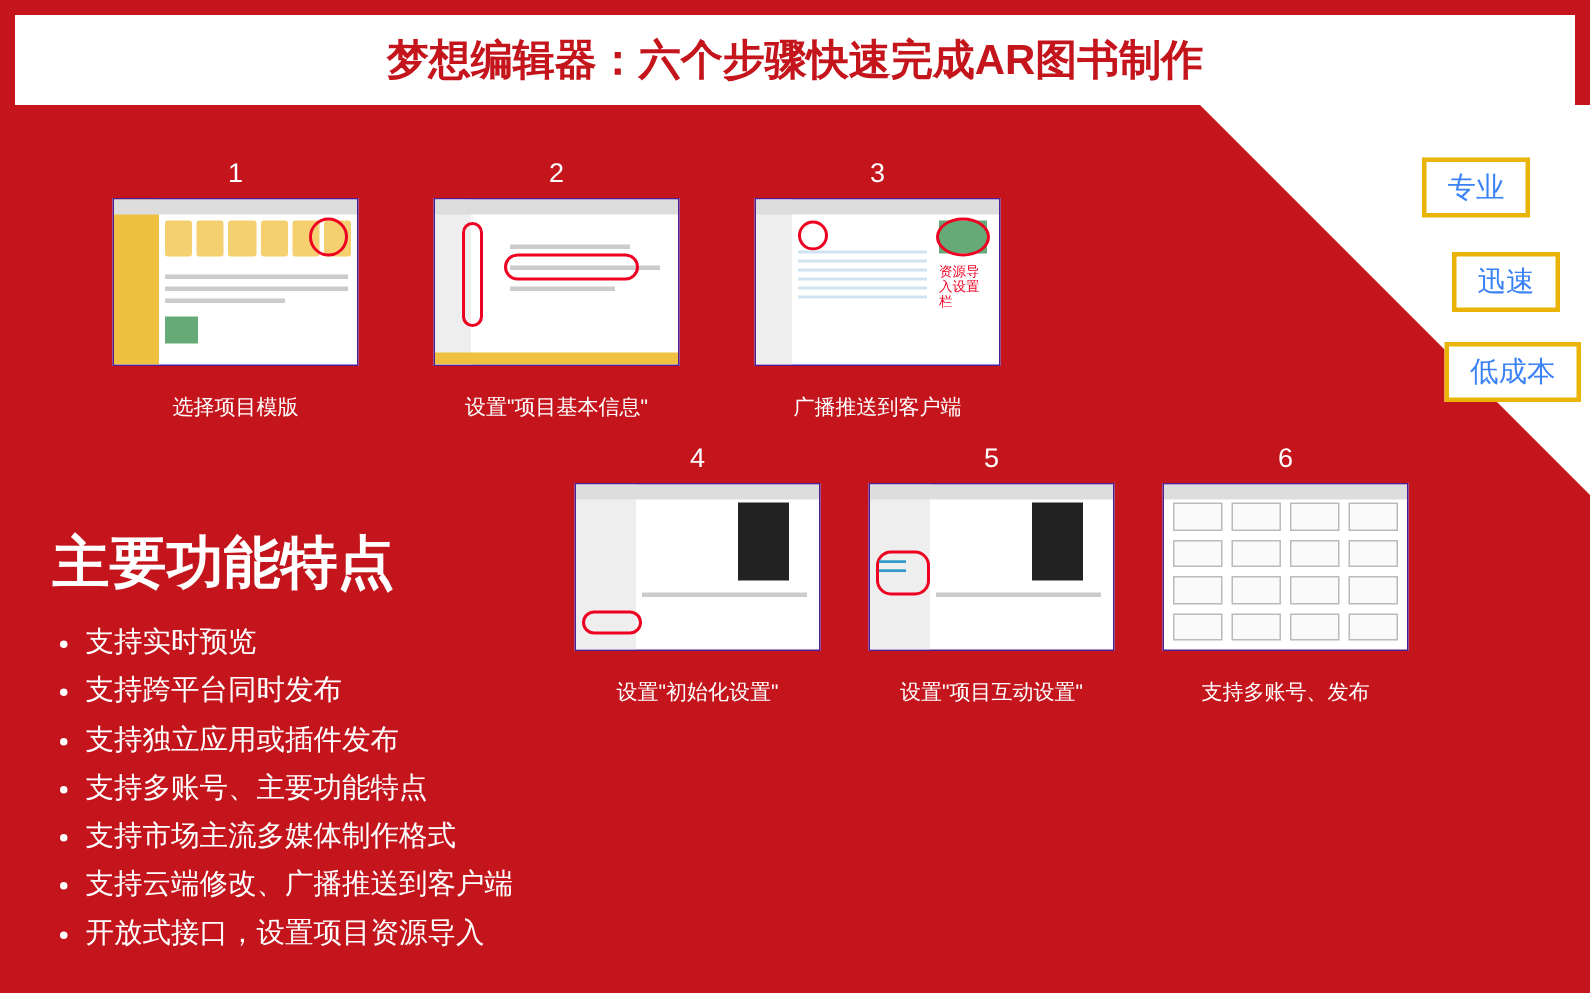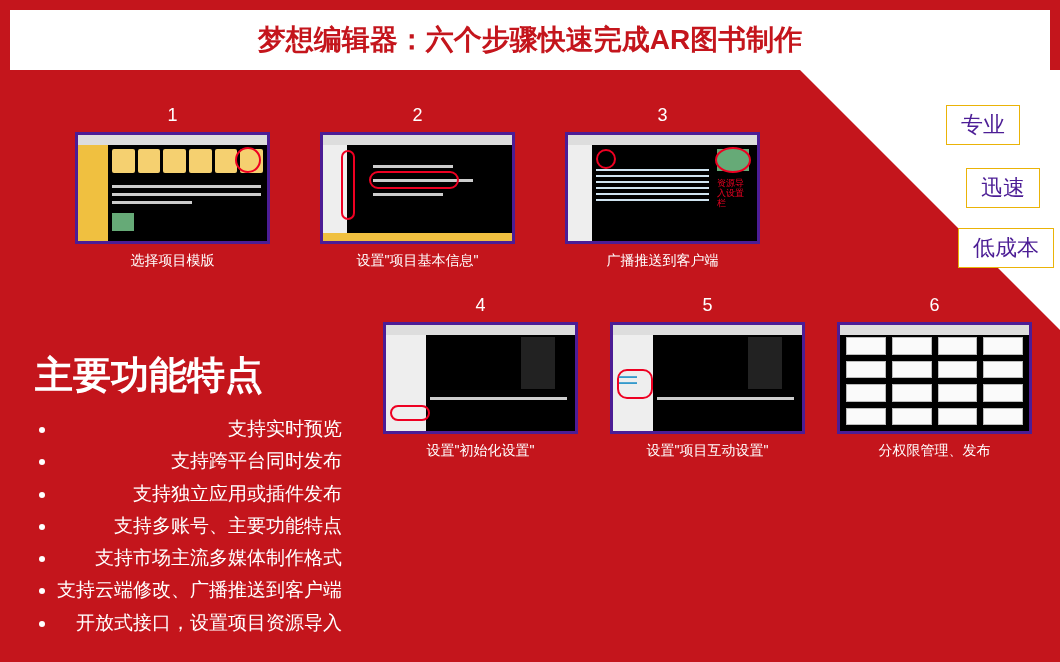--- a/index.html
+++ b/index.html
@@ -29,24 +29,24 @@
     top: 70px;
     right: 0;
     width: 0;
     height: 0;
     border-left: 260px solid transparent;
     border-top: 260px solid #fff;
   }
   .tag {
     position: absolute;
     background: #fff;
-    border: 1px solid #eab308;
+    border: 3px solid #eab308;
     padding: 4px 14px;
-    font-size: 22px;
-    color: #4c1d95;
+    font-size: 19px;
+    color: #3b82f6;
   }
   .tag1 { top: 105px; right: 40px; }
   .tag2 { top: 168px; right: 20px; }
   .tag3 { top: 228px; right: 6px; }
 
   .steps-row1 {
     position: absolute;
     top: 105px;
     left: 75px;
     display: flex;
@@ -61,30 +61,30 @@
   }
   .step {
     text-align: center;
     color: #fff;
   }
   .step-num {
     font-size: 18px;
     margin-bottom: 6px;
   }
   .shot {
-    width: 195px;
+    width: 164px;
     height: 112px;
-    background: #000000;
-    border: 3px solid #4c1d95;
+    background: #ffffff;
+    border: 1px solid #4c1d95;
     position: relative;
     overflow: hidden;
   }
   .step-caption {
     font-size: 14px;
-    margin-top: 8px;
+    margin-top: 19px;
   }
 
   
   .sidebar-y { position:absolute; left:0; top:0; bottom:0; width:30px; background:#f0c040; }
   .sidebar-w { position:absolute; left:0; top:0; bottom:0; width:24px; background:#eee; }
   .topbar { position:absolute; left:0; right:0; top:0; height:10px; background:#ddd; }
   .circle-mark { position:absolute; border:2px solid #e02; border-radius:50%; }
   .row-y { position:absolute; left:34px; right:4px; top:14px; height:24px; display:flex; gap:3px; }
   .row-y div { flex:1; background:#f5d070; border-radius:2px; }
   .line { position:absolute; background:#ccc; height:3px; }
@@ -102,21 +102,20 @@
     color: #fff;
   }
   .features h2 {
     font-size: 38px;
     font-weight: bold;
     margin-bottom: 12px;
   }
   .features ul {
     list-style: disc;
     padding-left: 22px;
-    text-align: right;
   }
   .features li {
     font-size: 19px;
     line-height: 1.7;
   }
 </style>
 </head>
 <body>
 
 <div class="title-bar">
@@ -236,21 +235,21 @@
         <div></div>
           <div></div>
           <div></div>
           <div></div>
         <div></div>
           <div></div>
           <div></div>
           <div></div>
       </div>
     </div>
-    <div class="step-caption">分权限管理、发布</div>
+    <div class="step-caption">支持多账号、发布</div>
   </div>
 
 </div>
 
 <div class="features">
   <h2>主要功能特点</h2>
   <ul>
     <li>支持实时预览</li>
     <li>支持跨平台同时发布</li>
     <li>支持独立应用或插件发布</li>

